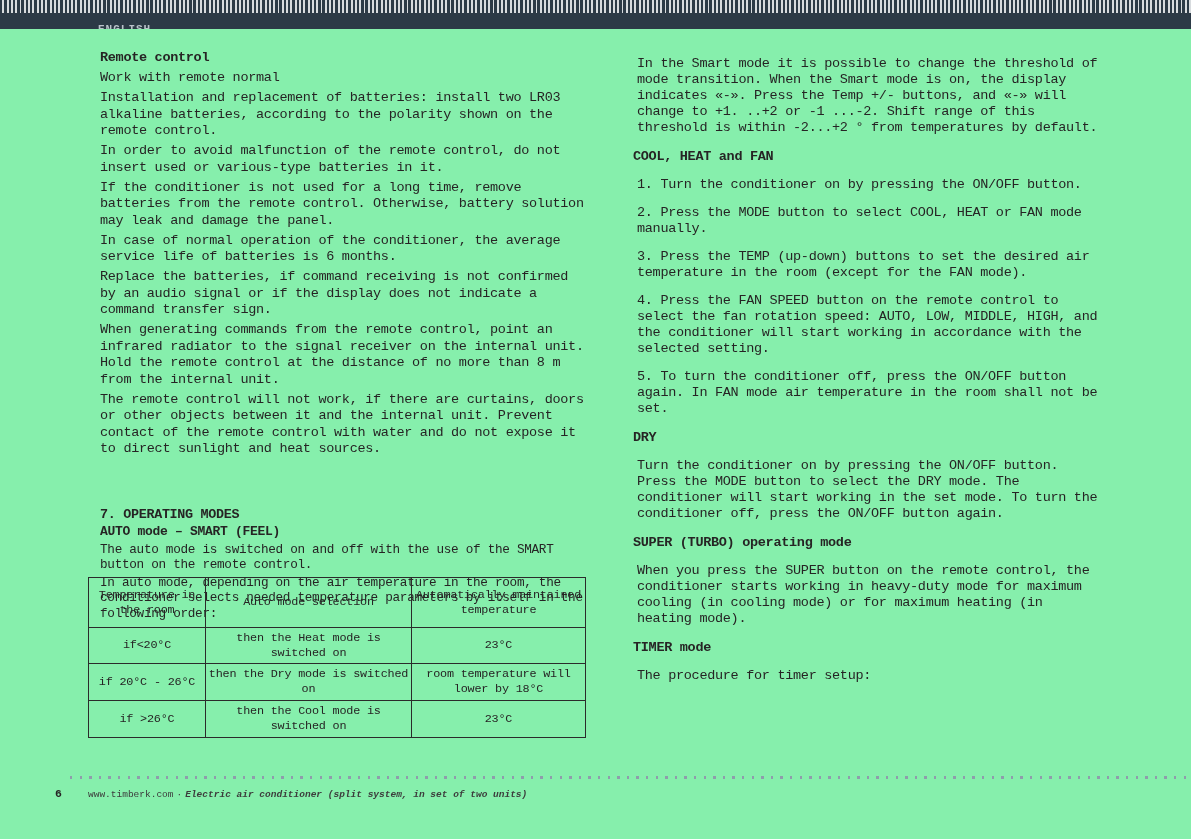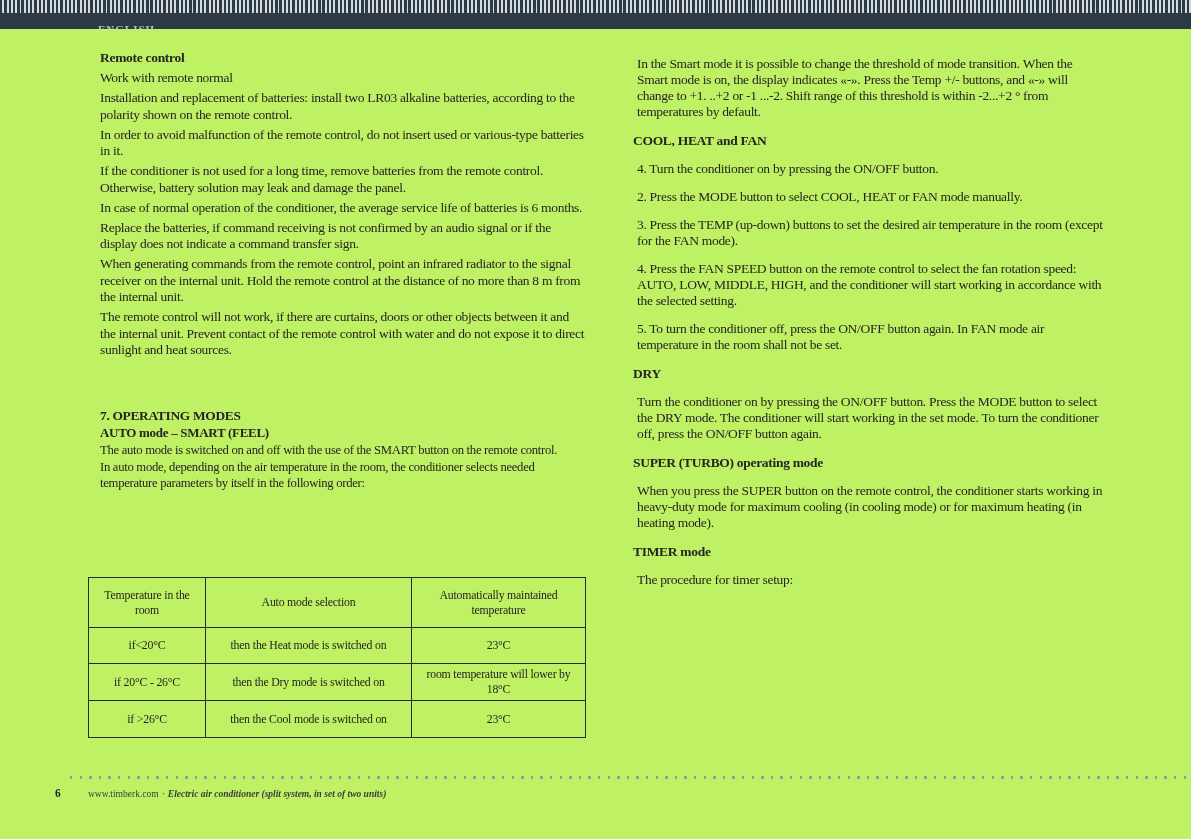--- a/index.html
+++ b/index.html
@@ -1,21 +1,21 @@
 <!DOCTYPE html>
 <html><head>
 <meta charset="utf-8">
 <style>
   html,body{margin:0;padding:0;background:#ffffff;}
   .page{
     position:relative;
     width:1191px;height:839px;
-    background:#bef264;
+    background:#86efac;
     overflow:hidden;
-    font-family:Liberation Serif, serif;
+    font-family:Liberation Mono, monospace;
     color:#262424;
   }
   
   .topbar{
     position:absolute;top:0;left:0;width:1191px;height:29px;
     background:#2c3a46;overflow:hidden;
   }
   .topbar .stripes{
     position:absolute;top:0;left:0;width:100%;height:13px;
     background:repeating-linear-gradient(90deg,
@@ -138,21 +138,21 @@
       <td>if &gt;26°C</td>
       <td class="tight">then the Cool mode is switched on</td>
       <td>23°C</td>
     </tr>
   </tbody>
     </table>
 
   <div class="col col-right">
     <p>In the Smart mode it is possible to change the threshold of mode transition. When the Smart mode is on, the display indicates «-». Press the Temp +/- buttons, and «-» will change to +1. ..+2 or -1 ...-2. Shift range of this threshold is within -2...+2 ° from temperatures by default.</p>
     <p class="h-bold">COOL, HEAT and FAN</p>
-    <p>4. Turn the conditioner on by pressing the ON/OFF button.</p>
+    <p>1. Turn the conditioner on by pressing the ON/OFF button.</p>
     <p>2. Press the MODE button to select COOL, HEAT or FAN mode manually.</p>
     <p>3. Press the TEMP (up-down) buttons to set the desired air temperature in the room (except for the FAN mode).</p>
     <p>4. Press the FAN SPEED button on the remote control to select the fan rotation speed: AUTO, LOW, MIDDLE, HIGH, and the conditioner will start working in accordance with the selected setting.</p>
     <p>5. To turn the conditioner off, press the ON/OFF button again. In FAN mode air temperature in the room shall not be set.</p>
     <p class="h-bold">DRY</p>
     <p>Turn the conditioner on by pressing the ON/OFF button. Press the MODE button to select the DRY mode. The conditioner will start working in the set mode. To turn the conditioner off, press the ON/OFF button again.</p>
     <p class="h-bold">SUPER (TURBO) operating mode</p>
     <p>When you press the SUPER button on the remote control, the conditioner starts working in heavy-duty mode for maximum cooling (in cooling mode) or for maximum heating (in heating mode).</p>
     <p class="h-bold">TIMER mode</p>
     <p>The procedure for timer setup:</p>

